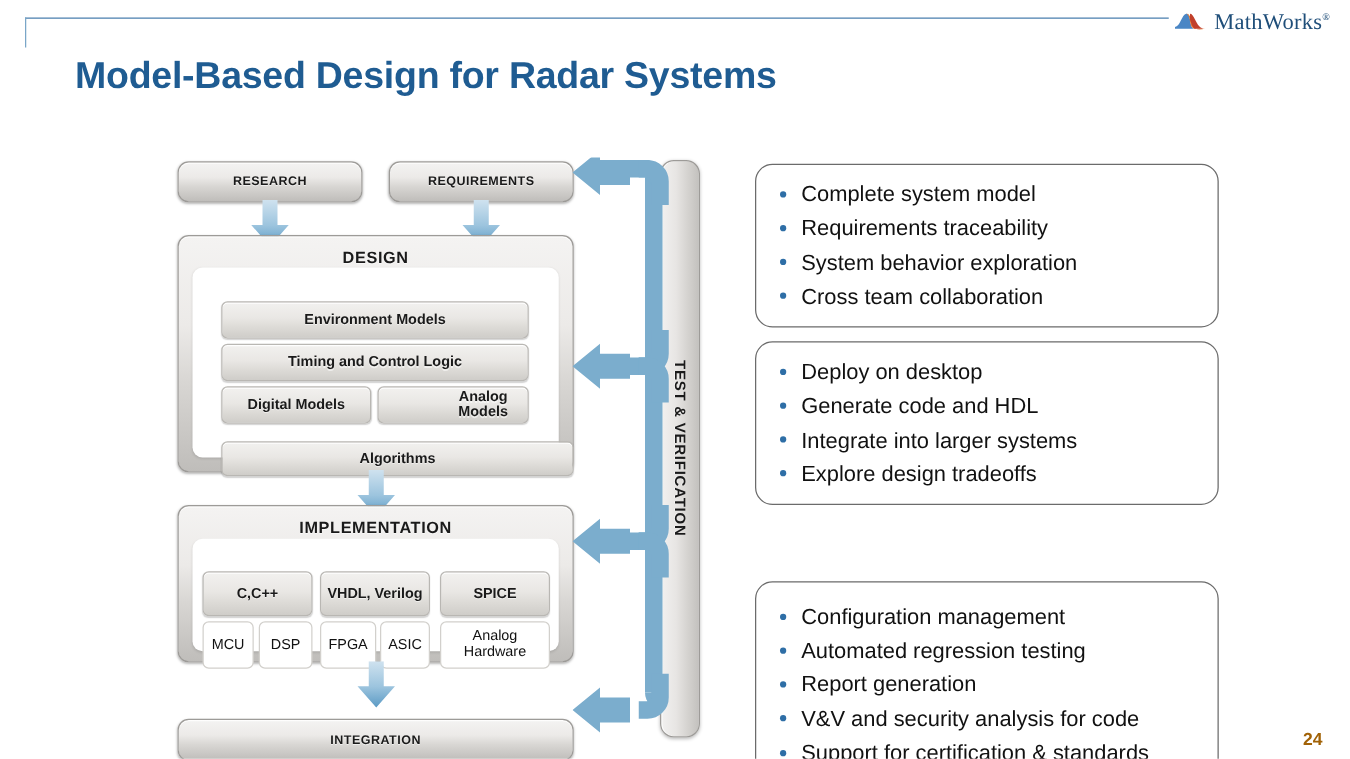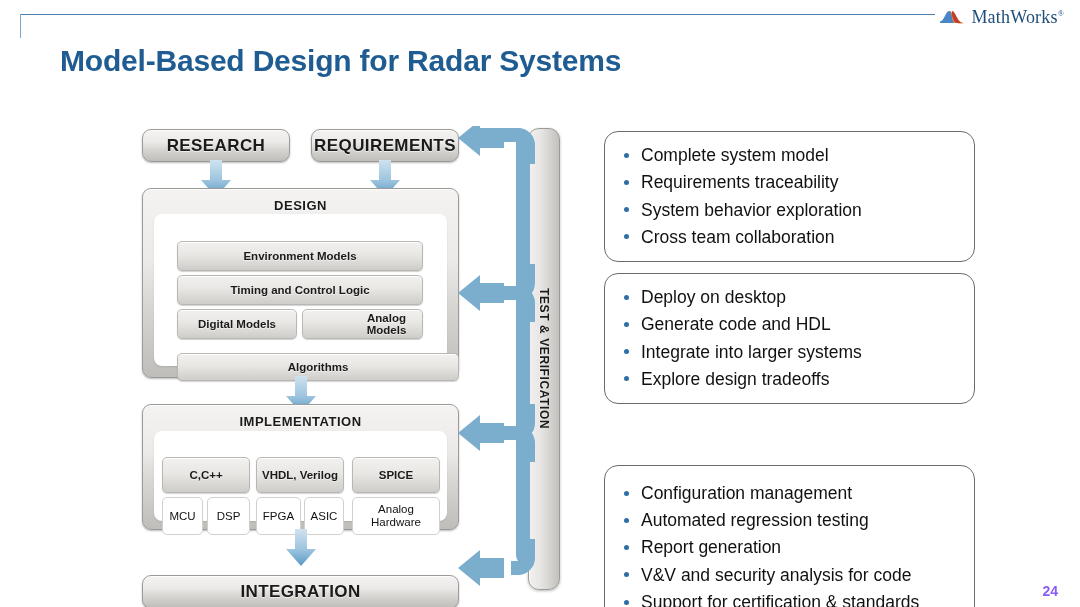--- a/index.html
+++ b/index.html
@@ -42,21 +42,21 @@
   .gbox{
     position:absolute;
     border-radius:9px;
     background:linear-gradient(to bottom,#f4f3f2 0%,#eceae8 38%,#d8d6d3 62%,#bfbdba 100%);
     border:1px solid #9d9b98;
     box-shadow:0 1px 2px rgba(0,0,0,.28), inset 0 1px 0 rgba(255,255,255,.85);
     display:flex;align-items:center;justify-content:center;
     box-sizing:border-box;
   }
   .gbox > .cap{
-    font-size:17px;font-weight:bold;color:#1a1a1a;letter-spacing:.4px;
+    font-size:10px;font-weight:bold;color:#1a1a1a;letter-spacing:.4px;
     text-shadow:0 1px 0 rgba(255,255,255,.6);
   }
   
   .stage{
     align-items:flex-start;justify-content:center;
     padding-top:9px;
   }
   .stage .cap{font-size:13px;letter-spacing:.5px;}
 
   
@@ -125,21 +125,21 @@
   }
   .panel li .dot{
     position:absolute;left:5px;top:.62em;
     width:5px;height:5px;border-radius:50%;
     background:#2e6ea6;
   }
 
   
   #page-number{
     position:absolute;right:22px;bottom:8px;
-    font-size:14px;font-weight:bold;color:#8b5cf6;
+    font-size:14px;font-weight:bold;color:#a16207;
   }
 </style>
 </head>
 <body>
 
 <div id="top-rule"></div>
 <div id="top-rule-cap"></div>
 
 <div id="logo">
   <svg class="mark" viewBox="0 0 52 42">

